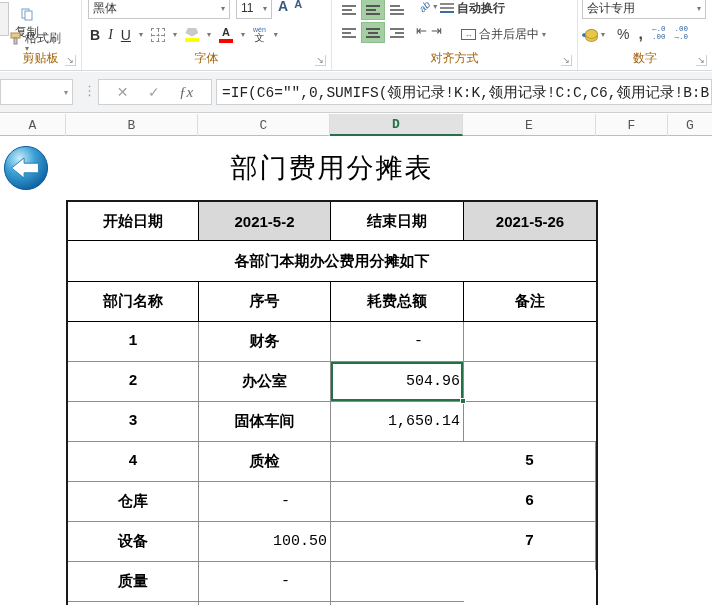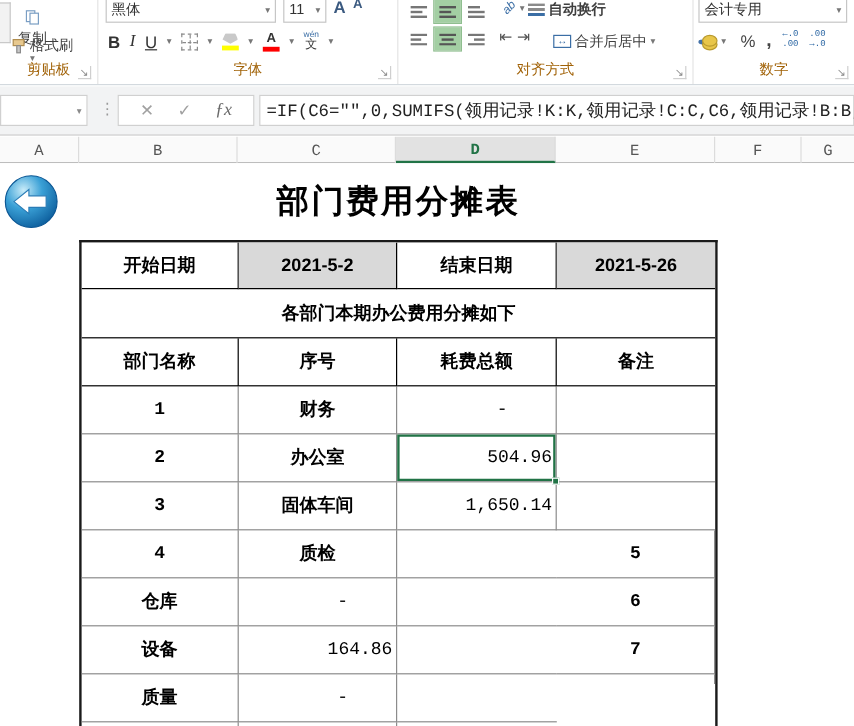--- a/index.html
+++ b/index.html
@@ -91,21 +91,21 @@
   .colh { height:22px; display:flex; align-items:center; justify-content:center;
     font-family:"Liberation Mono",monospace; font-size:13px; color:#555;
     border-right:1px solid #dcdcdc; cursor:pointer; }
   .colh.sel { background:#e2e2e2; color:var(--excel-green); font-weight:bold;
     border-bottom:2px solid var(--excel-green); }
 
   
   .sheetarea { position:absolute; left:0; top:136px; width:712px; height:469px; background:#fff; }
   .backbtn { position:absolute; left:3px; top:9px; width:46px; height:46px; cursor:pointer; }
   .sheet-title { position:absolute; left:66px; top:14px; width:532px; text-align:center;
-    font-size:27px; font-weight:bold; color:#000; letter-spacing:2px; }
+    font-size:27px; font-weight:normal; color:#000; letter-spacing:2px; }
 
   .xtable { position:absolute; left:66px; top:64px; width:532px; height:405px; overflow:hidden;
     border:2px solid #1a1a1a; border-bottom:none; display:grid;
     grid-template-columns:131px 132px 133px 132px;
     grid-template-rows:39px 41px 40px repeat(7,40px) 8px; }
   .cell { border-right:1px solid #8c8c8c; border-bottom:1px solid #8c8c8c;
     display:flex; align-items:center; justify-content:center;
     font-size:15px; color:#000; position:relative; }
   .cell:nth-child(4n of .cell) {} 
   .cell.last { border-right:none; }
@@ -357,21 +357,21 @@
   <div class="cell dept">质检</div>
   <div class="cell last"></div>
 
   <div class="cell no">5</div>
   <div class="cell dept">仓库</div>
   <div class="cell amt dash">-</div>
   <div class="cell last"></div>
 
   <div class="cell no">6</div>
   <div class="cell dept">设备</div>
-  <div class="cell amt">164.86</div>
+  <div class="cell amt">100.50</div>
   <div class="cell last"></div>
 
   <div class="cell no">7</div>
   <div class="cell dept">质量</div>
   <div class="cell amt dash">-</div>
   <div class="cell last"></div>
 <div class="cell pr"></div>
         <div class="cell pr"></div>
         <div class="cell pr"></div>
         <div class="cell pr last"></div>

